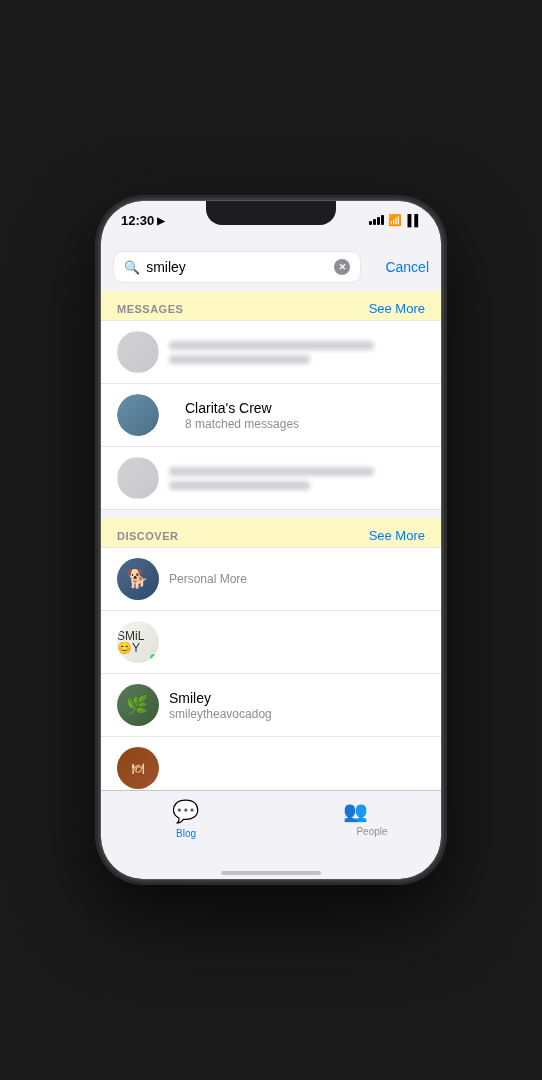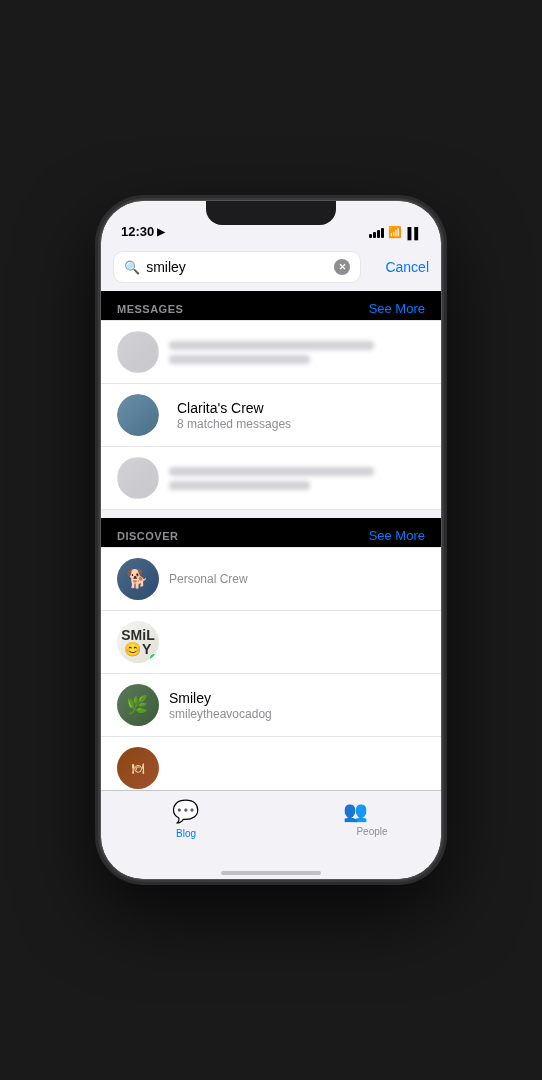--- a/index.html
+++ b/index.html
@@ -46,21 +46,21 @@
       height: 24px;
       background: #1c1c1e;
       border-radius: 0 0 16px 16px;
       z-index: 100;
     }
 
     
     .status-bar {
       height: 44px;
       display: flex;
-      align-items: flex-end;
+      align-items: center;
       justify-content: space-between;
       padding: 0 20px 6px;
       flex-shrink: 0;
       background: #f2f2f7;
       position: relative;
       z-index: 10;
     }
 
     .status-time {
       font-size: 13px;
@@ -134,21 +134,21 @@
       color: #007aff;
       font-size: 14px;
       margin-left: 18px;
       white-space: nowrap;
     }
 
     
     .content {
       flex: 1;
       overflow-y: auto;
-      background: #000000;
+      background: #fef9c3;
       scrollbar-width: none;
     }
     .content::-webkit-scrollbar { display: none; }
 
     
     .section-header {
       display: flex;
       justify-content: space-between;
       align-items: center;
       padding: 10px 16px 4px;
@@ -167,21 +167,21 @@
       color: #007aff;
       font-weight: 400;
     }
 
     
     .list-item {
       background: #fff;
       display: flex;
       align-items: center;
       padding: 10px 16px;
-      gap: 18px;
+      gap: 26px;
       border-bottom: 0.5px solid #e5e5ea;
     }
 
     .list-item:first-child {
       border-top: 0.5px solid #e5e5ea;
     }
 
     .avatar {
       width: 42px;
       height: 42px;
@@ -296,24 +296,24 @@
       font-size: 18px;
     }
 
     .avatar-img-dental {
       width: 100%;
       height: 100%;
       background: linear-gradient(135deg, #f5f5f0, #e0e0d8);
       display: flex;
       align-items: center;
       justify-content: center;
-      font-size: 14px;
-      font-weight: 700;
+      font-size: 12px;
+      font-weight: 400;
       color: #2c2c2e;
-      text-align: center;
+      text-align: left;
       line-height: 1;
     }
 
     .avatar-img-smiley2 {
       width: 100%;
       height: 100%;
       background: linear-gradient(135deg, #5a7a5a, #3a5a3a);
       display: flex;
       align-items: center;
       justify-content: center;
@@ -511,21 +511,21 @@
         <span class="see-more">See More</span>
       </div>
 
       <div class="discover-items">
 
         <div class="discover-item">
           <div class="discover-avatar">
             <div class="avatar-img-smiley">🐕</div>
           </div>
           <div class="item-text">
-            <div class="item-sub">Personal Crew</div>
+            <div class="item-sub">Personal More</div>
           </div>
         </div>
 
         <div class="discover-item">
           <div class="discover-avatar">
             <div class="avatar-img-dental">SMiL😊Y</div>
             <div class="online-dot"></div>
           </div>
         </div>
 

